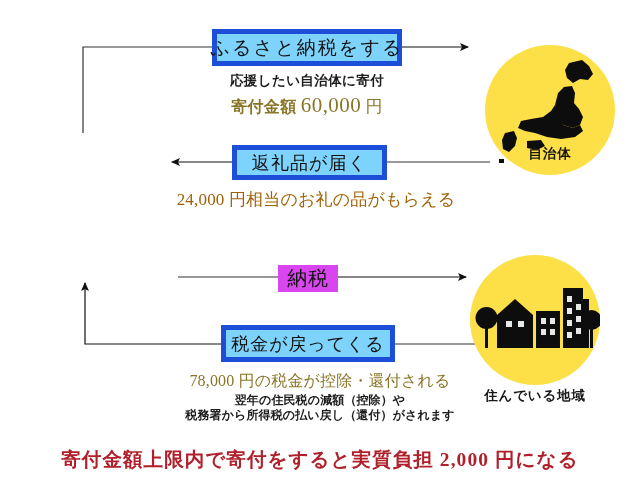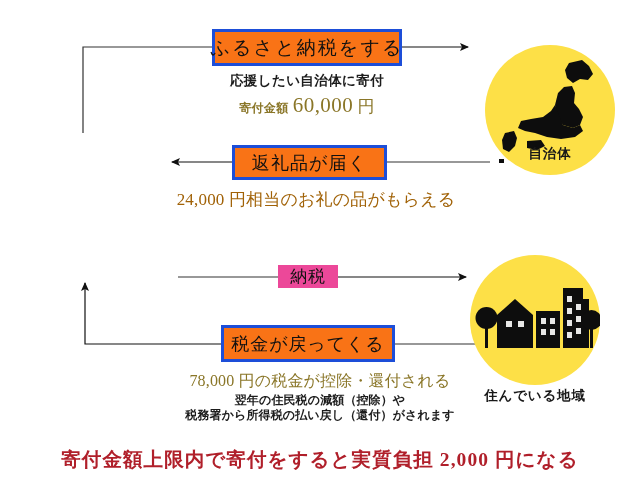--- a/index.html
+++ b/index.html
@@ -57,22 +57,22 @@
 
   #gov-node { left: 485px; top: 45px; width: 130px; height: 130px; }
   #gov-caption { top: 100px; }
 
   #area-node { left: 470px; top: 255px; width: 130px; height: 130px; }
   #area-caption { top: 88px; margin-top: 44px; }
 
   
   .label-box {
     position: absolute;
-    border: 3px solid #1d4ed8;
-    background: #f97316;
+    border: 5px solid #1d4ed8;
+    background: #7dd3fc;
     display: flex;
     align-items: center;
     justify-content: center;
     box-sizing: border-box;
     font-family: Liberation Mono, monospace;
     color: #111111;
     white-space: nowrap;
   }
   #box-donate {
     left: 212px; top: 29px; width: 190px; height: 37px;
@@ -93,37 +93,37 @@
     text-align: center;
     white-space: nowrap;
     font-family: "Liberation Serif", "DejaVu Serif", serif;
   }
   .centered { left: 0; width: 640px; }
 
   #tax-arrow-label {
     top: 265px;
     left: 278px;
     width: 60px;
-    font-size: 17px;
-    background: #ec4899;
+    font-size: 20px;
+    background: #d946ef;
     color: #111111;
     letter-spacing: 0.04em;
   }
 
   #sub-donate {
     top: 72px; left: 207px; width: 200px;
     font-size: 13.5px; color: #1c1c1c; font-weight: 700;
     letter-spacing: 0.03em;
   }
   #amount-donate {
     top: 93px; left: 207px; width: 200px;
     color: #8a7628;
     letter-spacing: 0.02em;
   }
-  #amount-donate .amt-label { font-size: 12px; font-weight: 700; }
+  #amount-donate .amt-label { font-size: 16px; font-weight: 700; }
   #amount-donate .amt-value { font-size: 21px; letter-spacing: 0.02em; }
   #amount-donate .amt-unit  { font-size: 17px; }
 
   #gift-amount {
     top: 188px; left: 166px; width: 300px;
     font-size: 17px; color: #a16207; letter-spacing: 0.01em;
   }
   #refund-amount {
     top: 371px; left: 170px; width: 300px;
     font-size: 16px; color: #8a7628; letter-spacing: 0.01em;

